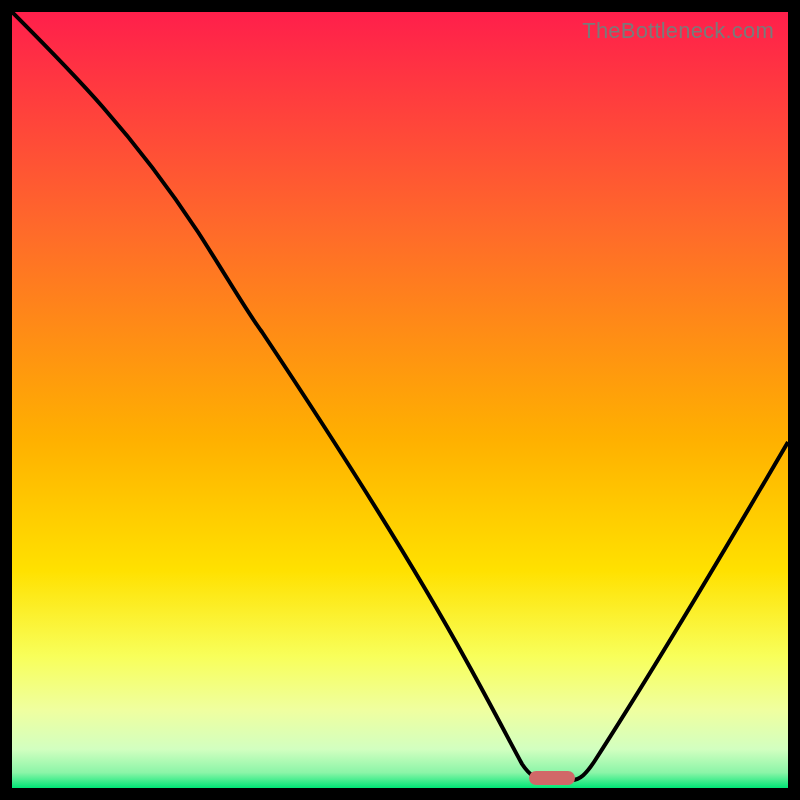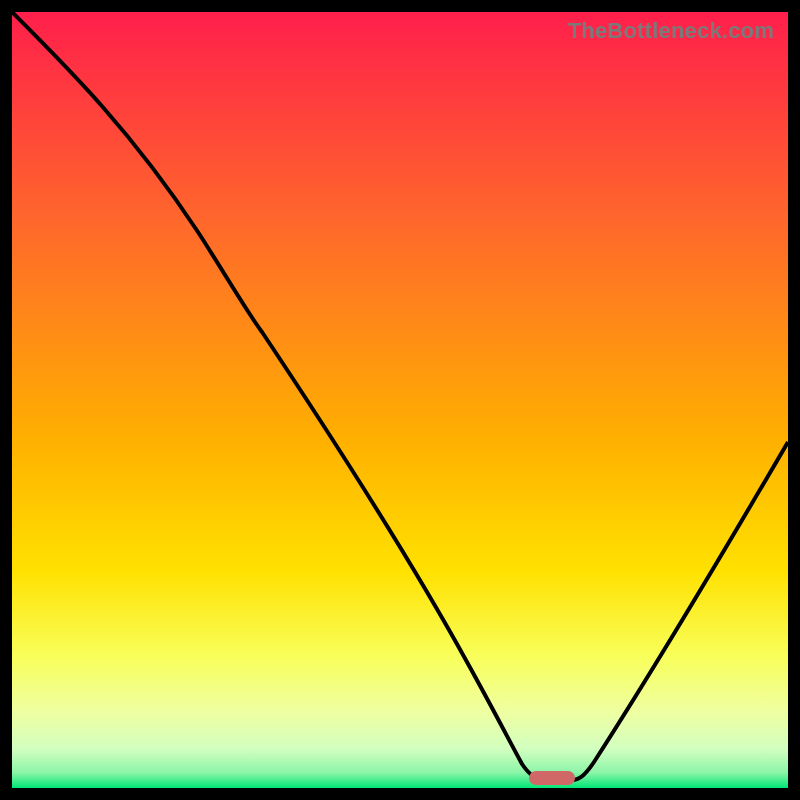--- a/index.html
+++ b/index.html
@@ -31,21 +31,21 @@
     top: 0;
     width: 776px;
     height: 776px;
   }
   .watermark {
     position: absolute;
     top: 6px;
     right: 14px;
     color: #7a7a7a;
     font-size: 22px;
-    font-weight: 700;
+    font-weight: 400;
     letter-spacing: 0.2px;
     pointer-events: none;
   }
   svg { display: block; }
 </style>
 </head>
 <body>
 
 <div class="frame">
   <div class="plot-wrap">

